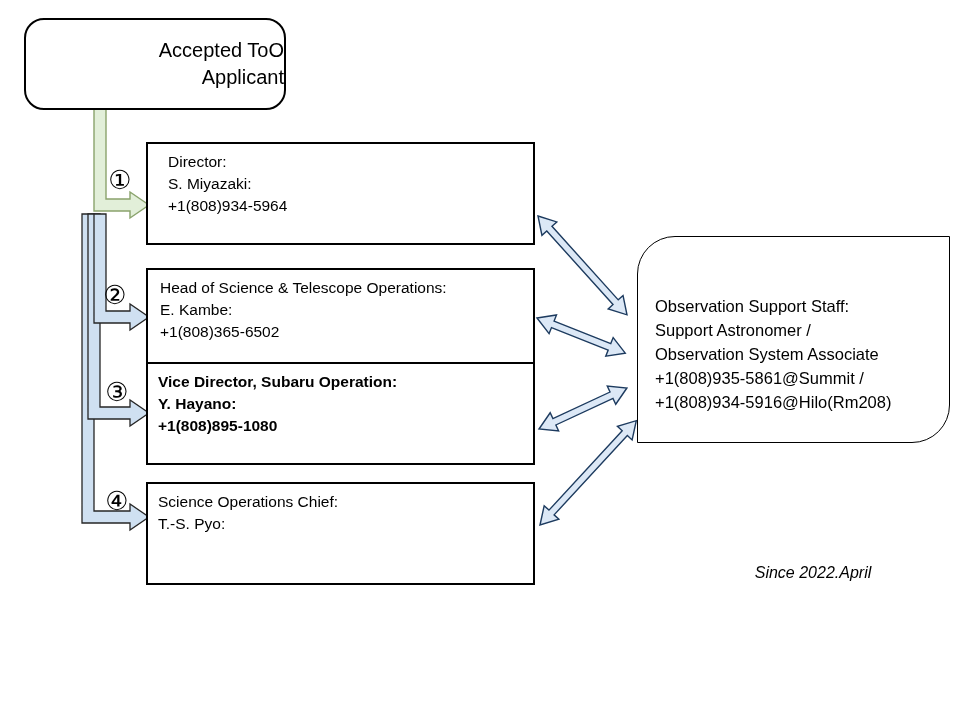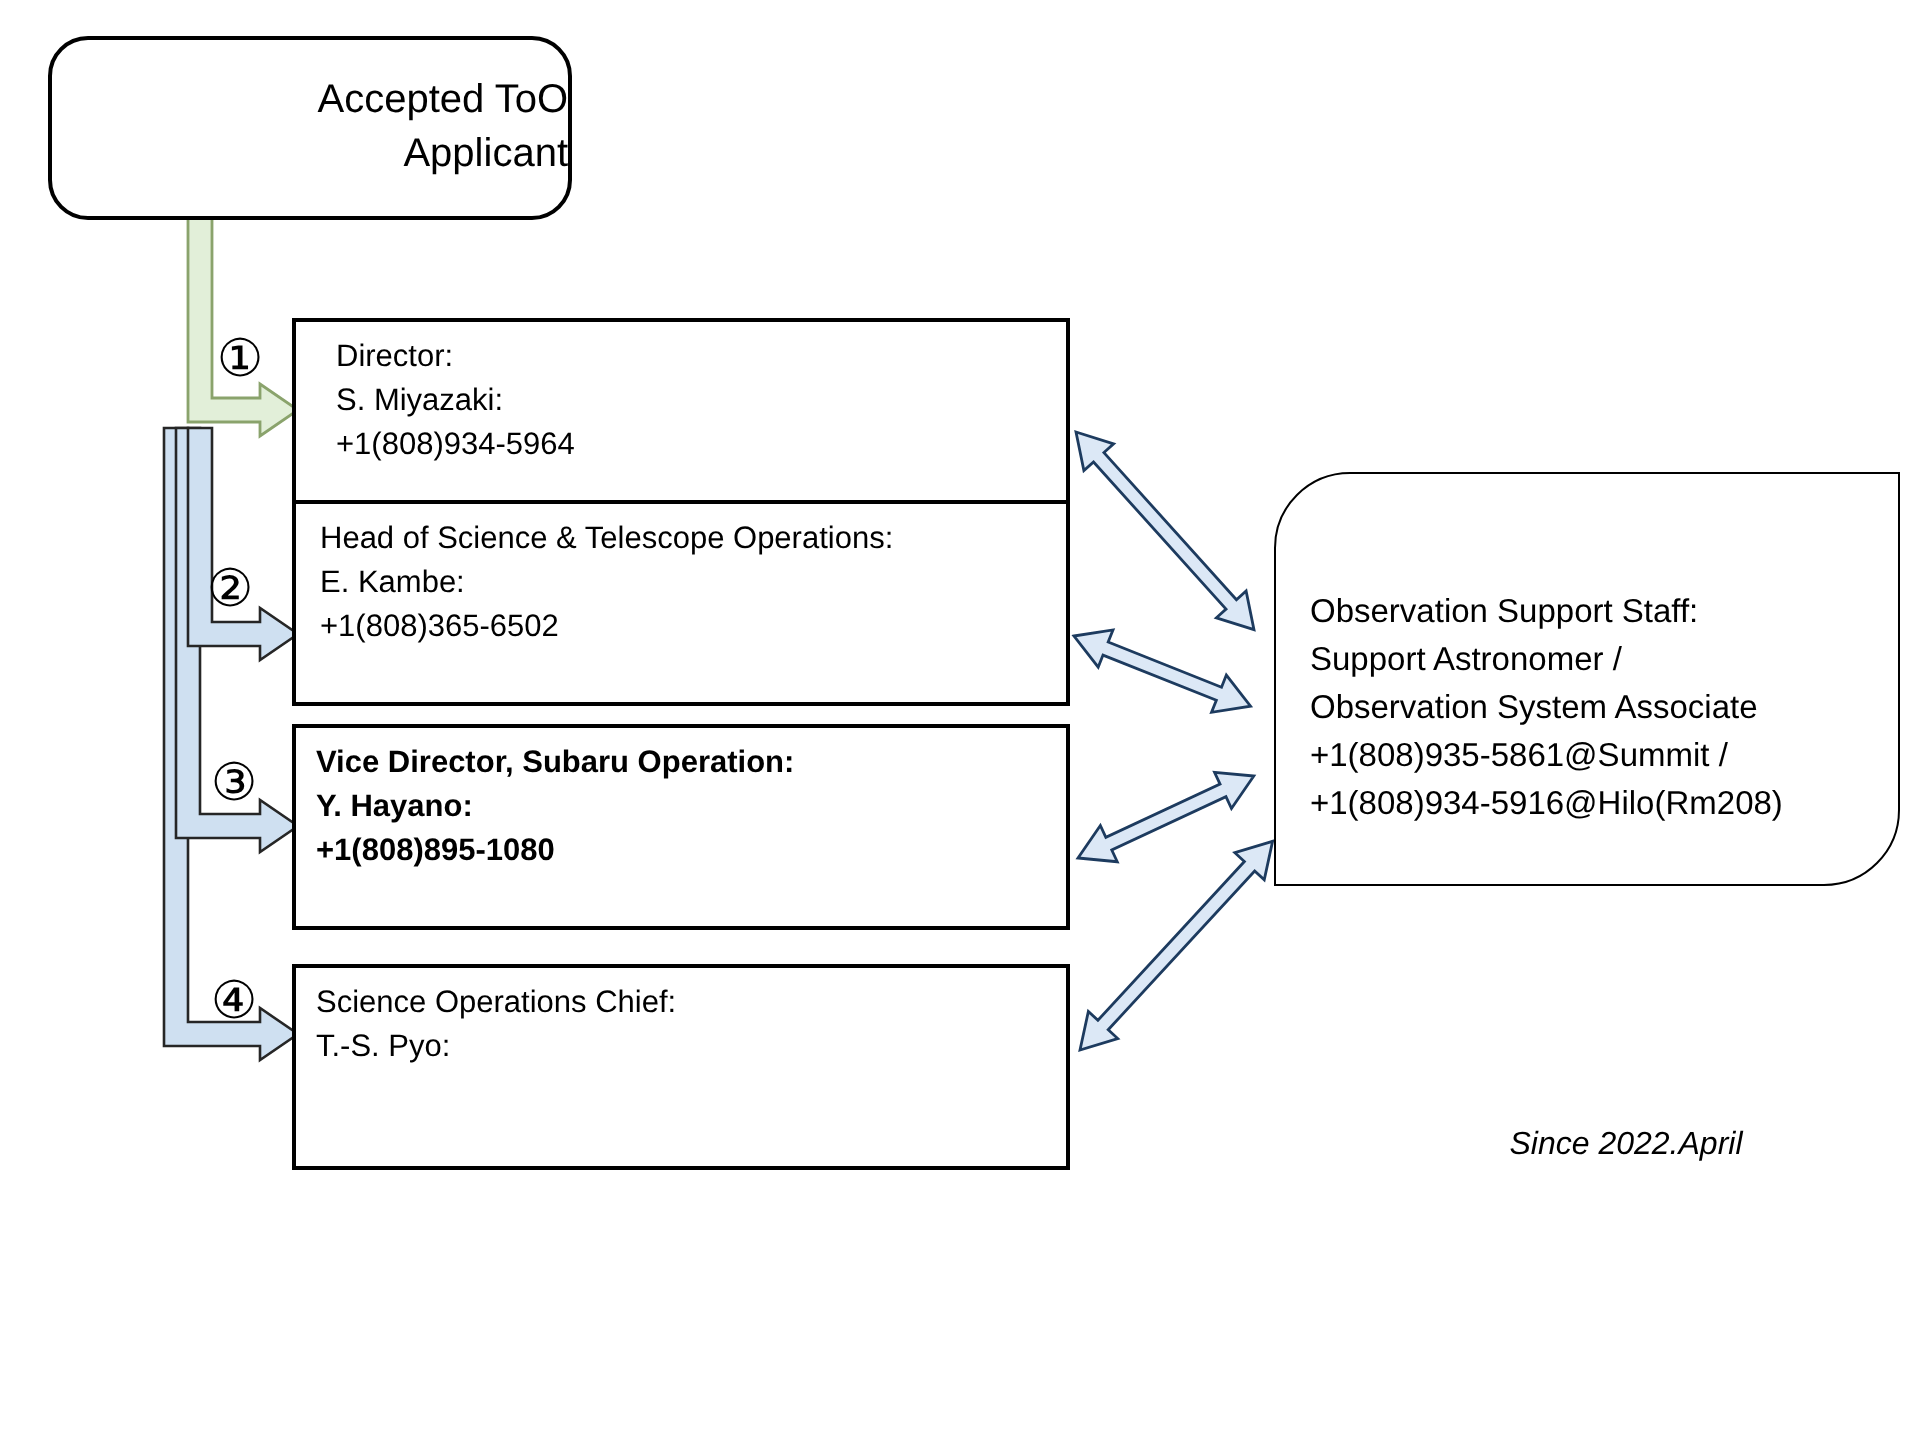--- a/index.html
+++ b/index.html
@@ -74,27 +74,27 @@
   <div class="applicant-box">
     <span>Accepted ToO</span>
     <span>Applicant</span>
   </div>
 
   <span class="num-label" style="left:104px;top:166px;">①</span>
   <span class="num-label" style="left:99px;top:281px;">②</span>
   <span class="num-label" style="left:101px;top:378px;">③</span>
   <span class="num-label" style="left:101px;top:487px;">④</span>
 
-  <div class="contact-box" style="top:159px;padding-left:20px;">
+  <div class="contact-box" style="top:142px;padding-left:20px;">
     <div class="line">Director:</div>
     <div class="line">S. Miyazaki:</div>
     <div class="line">+1(808)934-5964</div>
   </div>
 
-  <div class="contact-box" style="top:250px;padding-left:12px;">
+  <div class="contact-box" style="top:268px;padding-left:12px;">
     <div class="line">Head of Science &amp; Telescope Operations:</div>
     <div class="line">E. Kambe:</div>
     <div class="line">+1(808)365-6502</div>
   </div>
 
   <div class="contact-box" style="top:362px;font-weight:bold;">
     <div class="line">Vice Director, Subaru Operation:</div>
     <div class="line">Y. Hayano:</div>
     <div class="line">+1(808)895-1080</div>
   </div>

